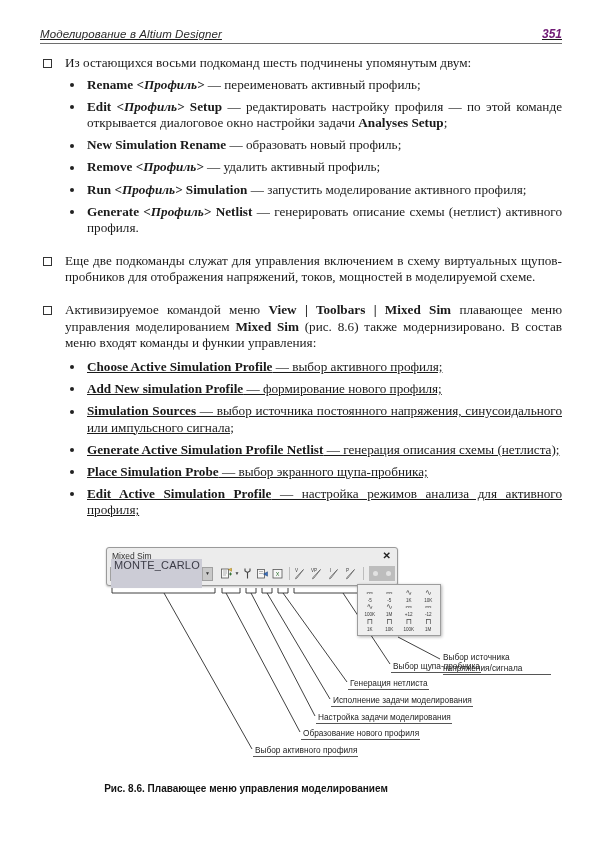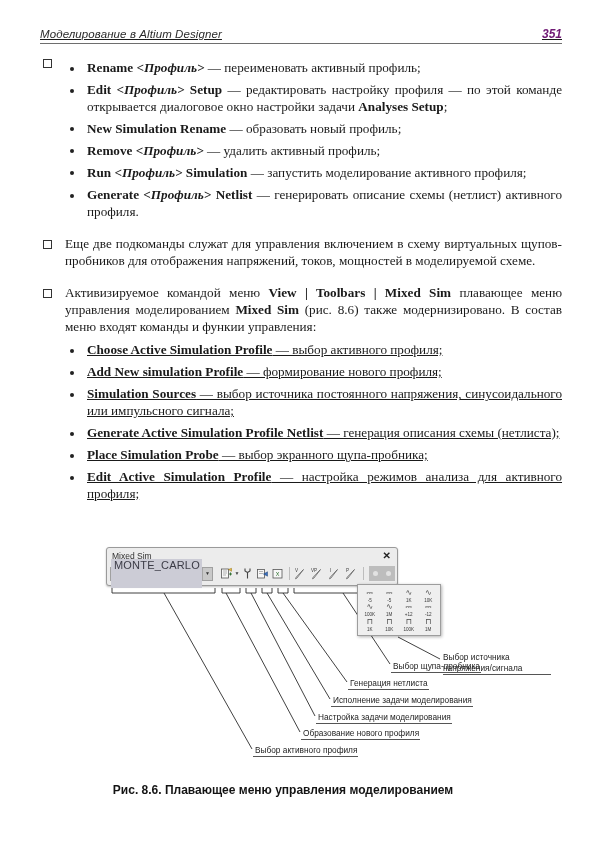--- a/index.html
+++ b/index.html
@@ -288,23 +288,22 @@
     line-height: 11px;
   }
 
   .fig-caption {
     position: absolute;
     left: 0;
     top: 243px;
     width: 492px;
     text-align: center;
     font-family: "Liberation Sans", sans-serif;
-    font-size: 12px;
+    font-size: 10px;
     color: #141414;
-    margin-left: 37px;
   }
   .fig-caption b { font-weight: bold; }
 
   svg.leaders {
     position: absolute;
     left: 0; top: 0;
     width: 600px;
     height: 314px;
     pointer-events: none;
   }
@@ -316,20 +315,21 @@
 
   <div class="header">
     <div class="header-title">Моделирование в Altium Designer</div>
     <div class="header-page">351</div>
   </div>
 
   <div class="content">
 
     <div class="sq-block">
       <span class="sq-marker"></span>
+      <span>Из остающихся восьми подкоманд шесть подчинены упомянутым двум:</span>
     </div>
 
     <ul class="bullets">
       <li><span class="dot"></span>
         <b>Rename</b>
         <b><i>&lt;Профиль&gt;</i></b><span> — переименовать активный профиль;</span>
       </li>
       <li><span class="dot"></span>
         <b>Edit</b>
         <b><i>&lt;Профиль&gt;</i></b>

